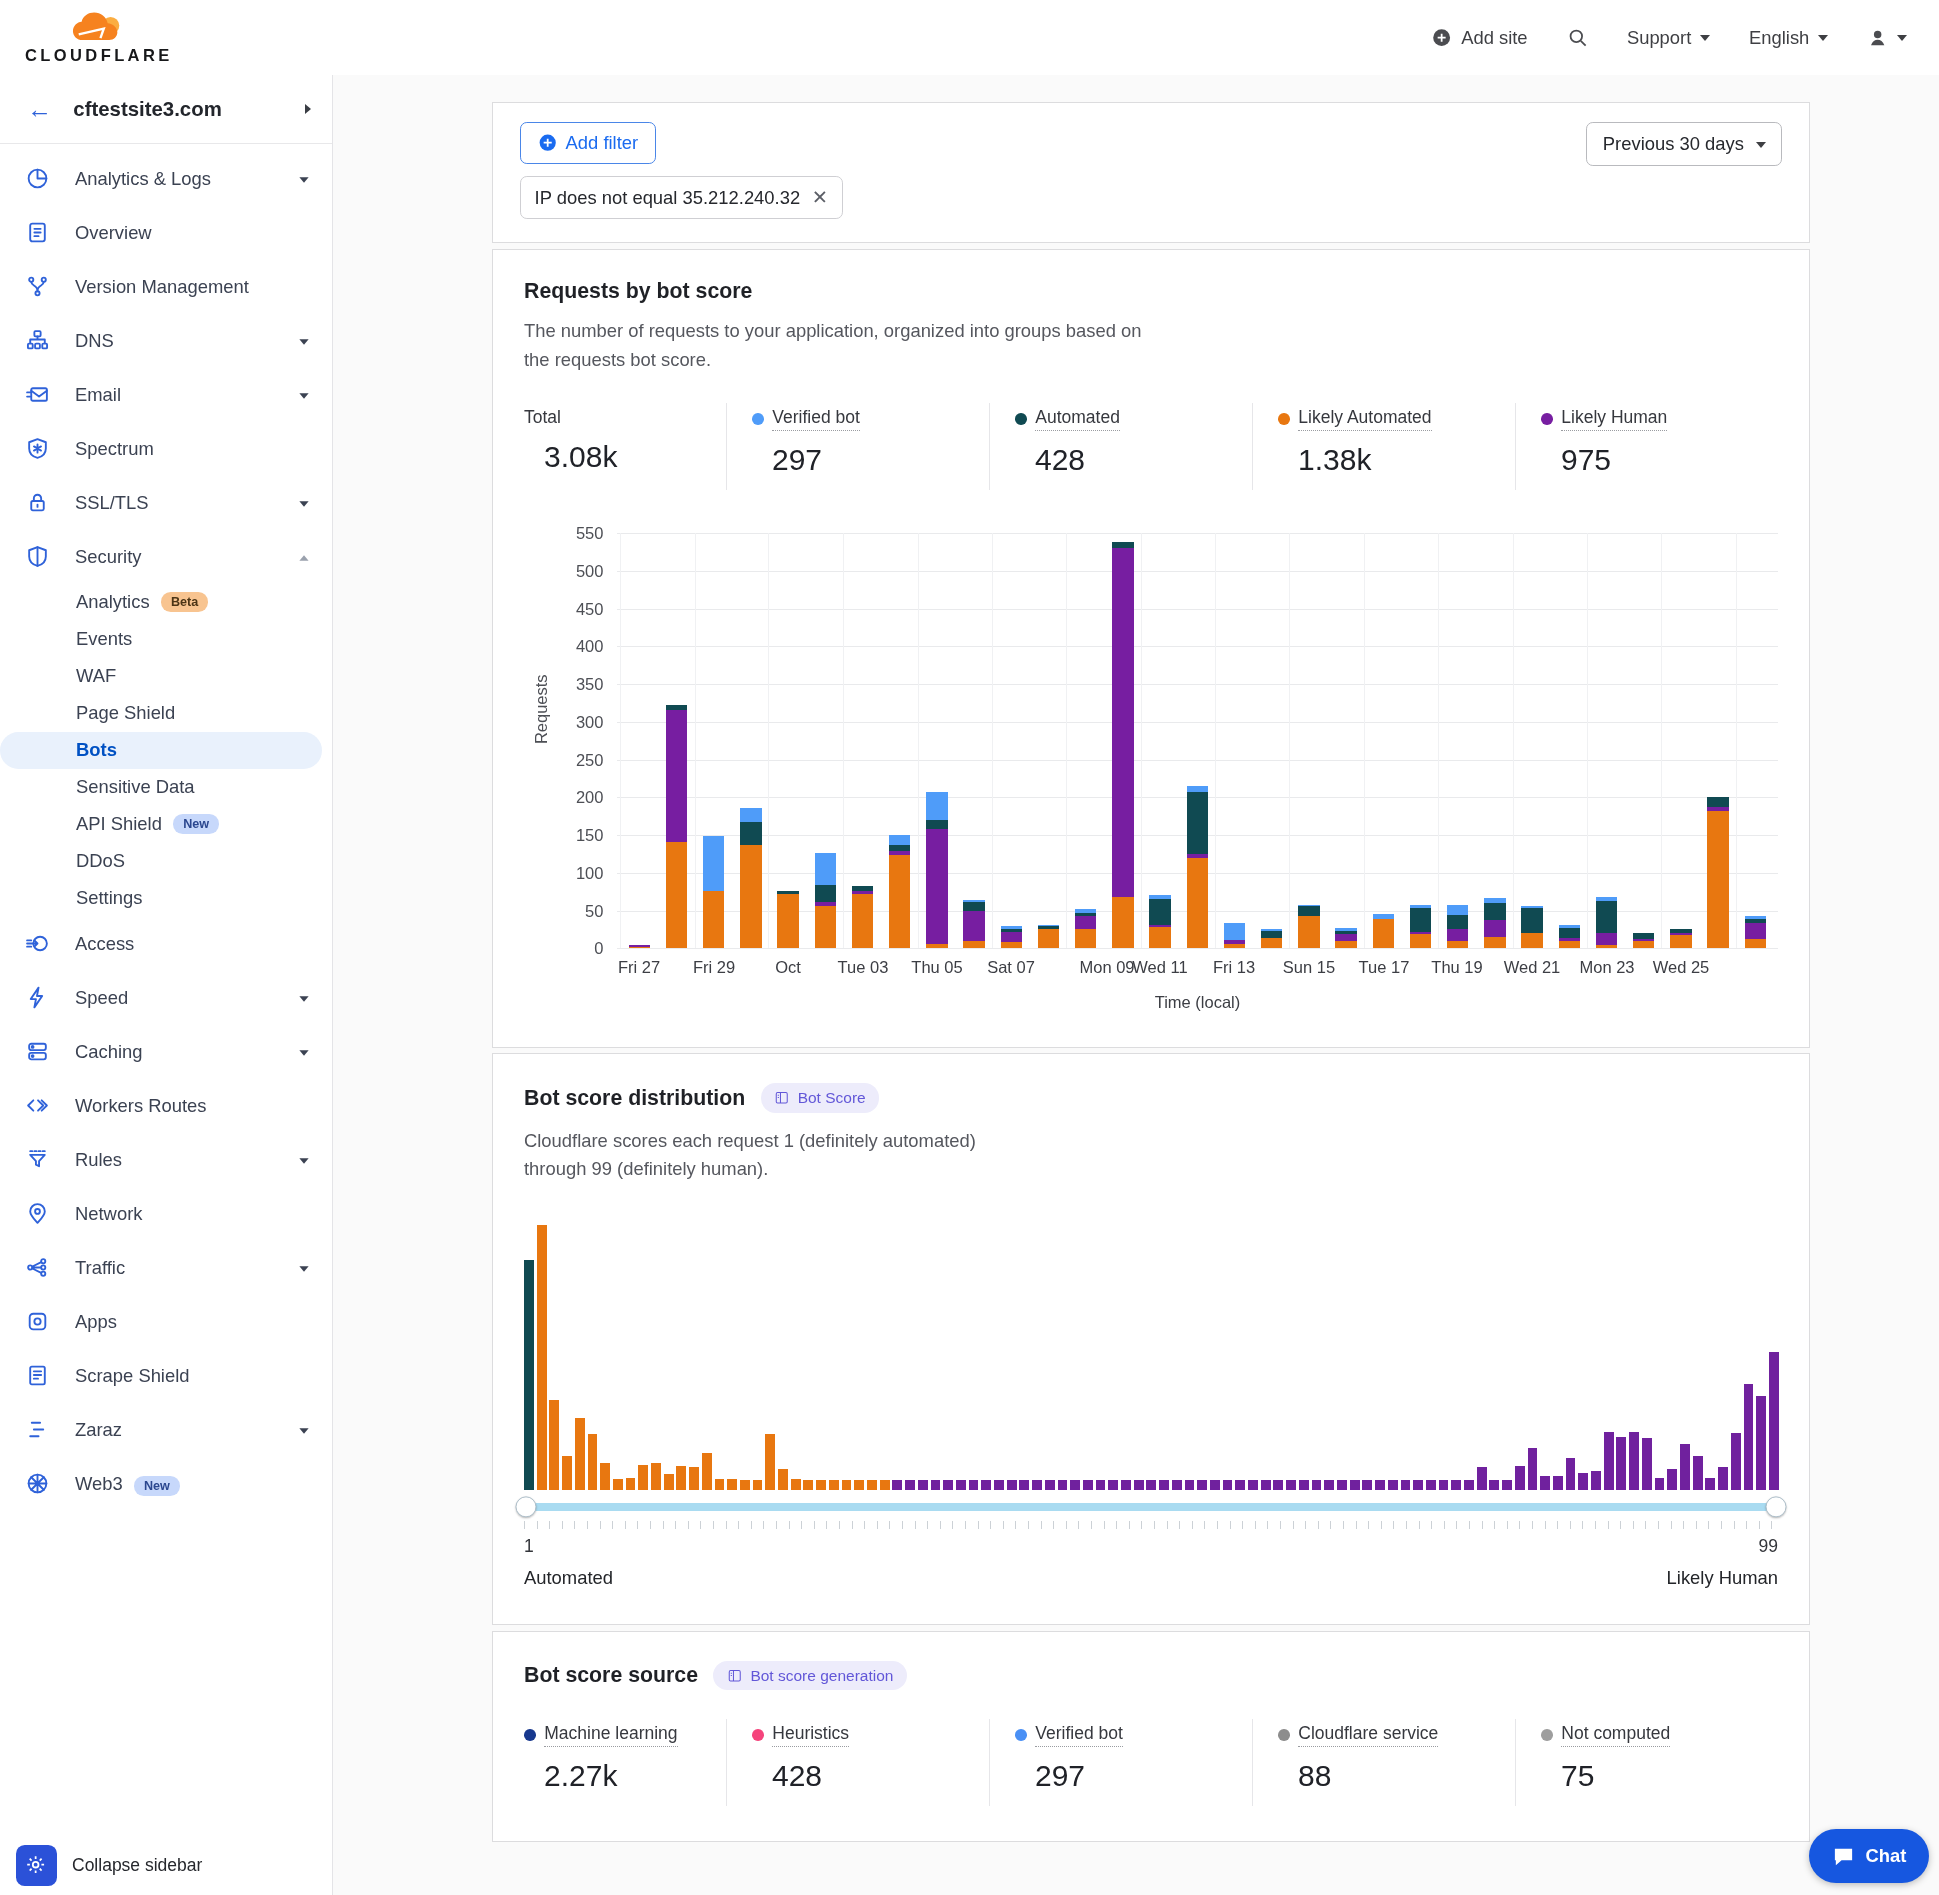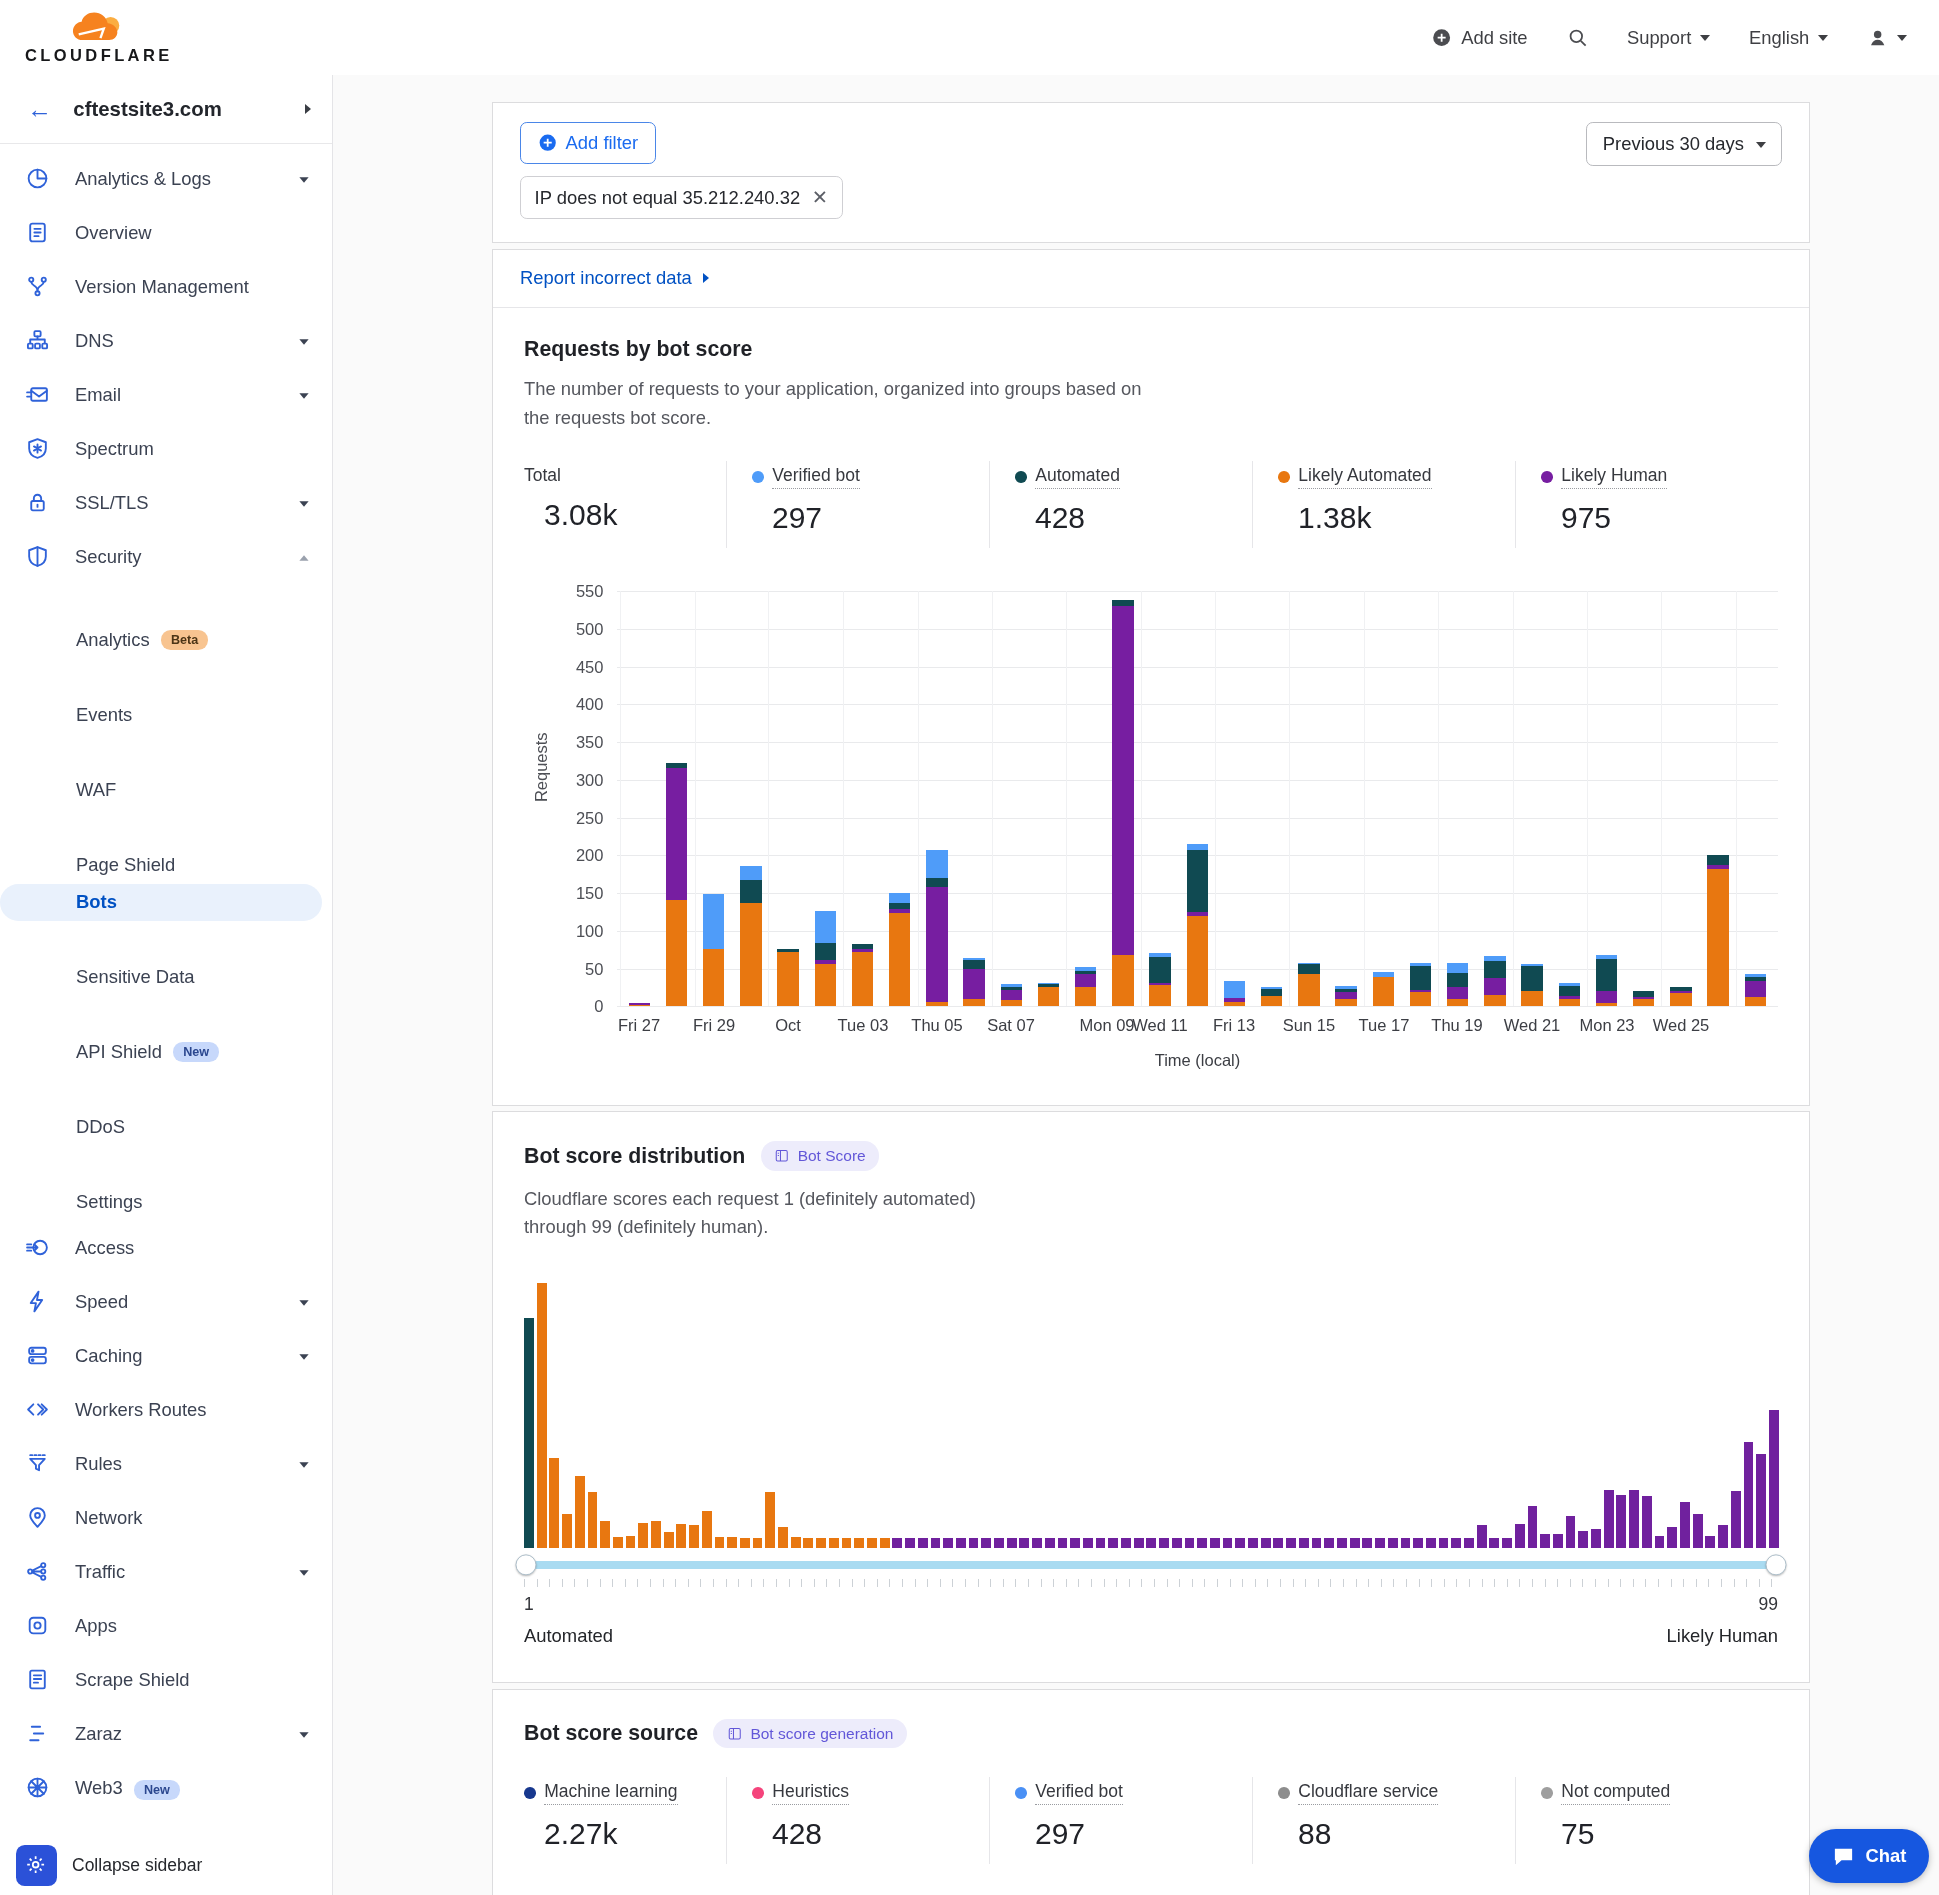--- a/index.html
+++ b/index.html
@@ -31,21 +31,21 @@
   .nav { flex:1; padding-top:7.8px; overflow:hidden; }
   .nav-item { height:54px; display:flex; align-items:center; padding:0 23px 0 25px;
     cursor:pointer; color:#3b4252; }
   .nav-item .ic { width:25px; height:25px; color:#2f62d9; margin-right:25px; flex:none; }
   .nav-item .ic svg { width:25px; height:25px; stroke:currentColor; fill:none;
     stroke-width:1.8; stroke-linecap:round; stroke-linejoin:round; }
   .nav-item .lbl { font-size:18.4px; flex:1; }
   .nav-item .caret { border-top-color:#3b4252; transform:scale(.92); }
   .caret.up { transform:rotate(180deg) scale(.92); border-top-color:#9aa1ad; }
   .nav-sub { height:37px; display:flex; align-items:center; padding-left:76px; font-size:18.4px;
-    color:#3b4252; cursor:pointer;margin-top:38px; }
+    color:#3b4252; cursor:pointer; }
   .nav-sub.active { background:#e9f1fc; border-radius:18.4px; margin:0 9.7px 0 0;
     color:#0051c3; font-weight:bold; padding-left:76px; }
   .badge { font-size:12.6px; border-radius:9.7px; padding:2.9px 9.7px; margin-left:11.6px; font-weight:bold; }
   .badge.beta { background:#f8c490; color:#4c3516; }
   .badge.new  { background:#c7d8fb; color:#2b478f; }
   .side-footer { height:60px; display:flex; align-items:center; gap:15.5px; padding:0 15.5px; }
   .gear-btn { width:41px; height:41px; border-radius:8.7px; background:#2b51d8; display:flex;
     align-items:center; justify-content:center; color:#fff; font-size:21.3px; cursor:pointer; }
   .collapse-lbl { font-size:17.5px; color:#26282d; cursor:pointer; }
 
@@ -383,24 +383,20 @@
           </span>
         </div>
       </div>
       <button class="range-btn">
         <span>Previous 30 days</span>
           <span class="caret"></span>
       </button>
     </div>
 
     <div class="card big-card">
-      <div class="report-row">
-        <span class="report-link">Report incorrect data</span>
-        <span class="tri-right"></span>
-      </div>
       <div class="section">
         <div class="sec-title-row">
           <span class="sec-title">Requests by bot score</span>
         </div>
         <div class="sec-desc">The number of requests to your application, organized into groups based on the requests bot score.</div>
         <div class="stats-row" id="req-stats">
             <div class="stat"><div class="s-label">
                 <span class="txt">Total</span>
               </div><div class="s-value">3.08k</div></div>
             <div class="stat"><div class="s-label">

